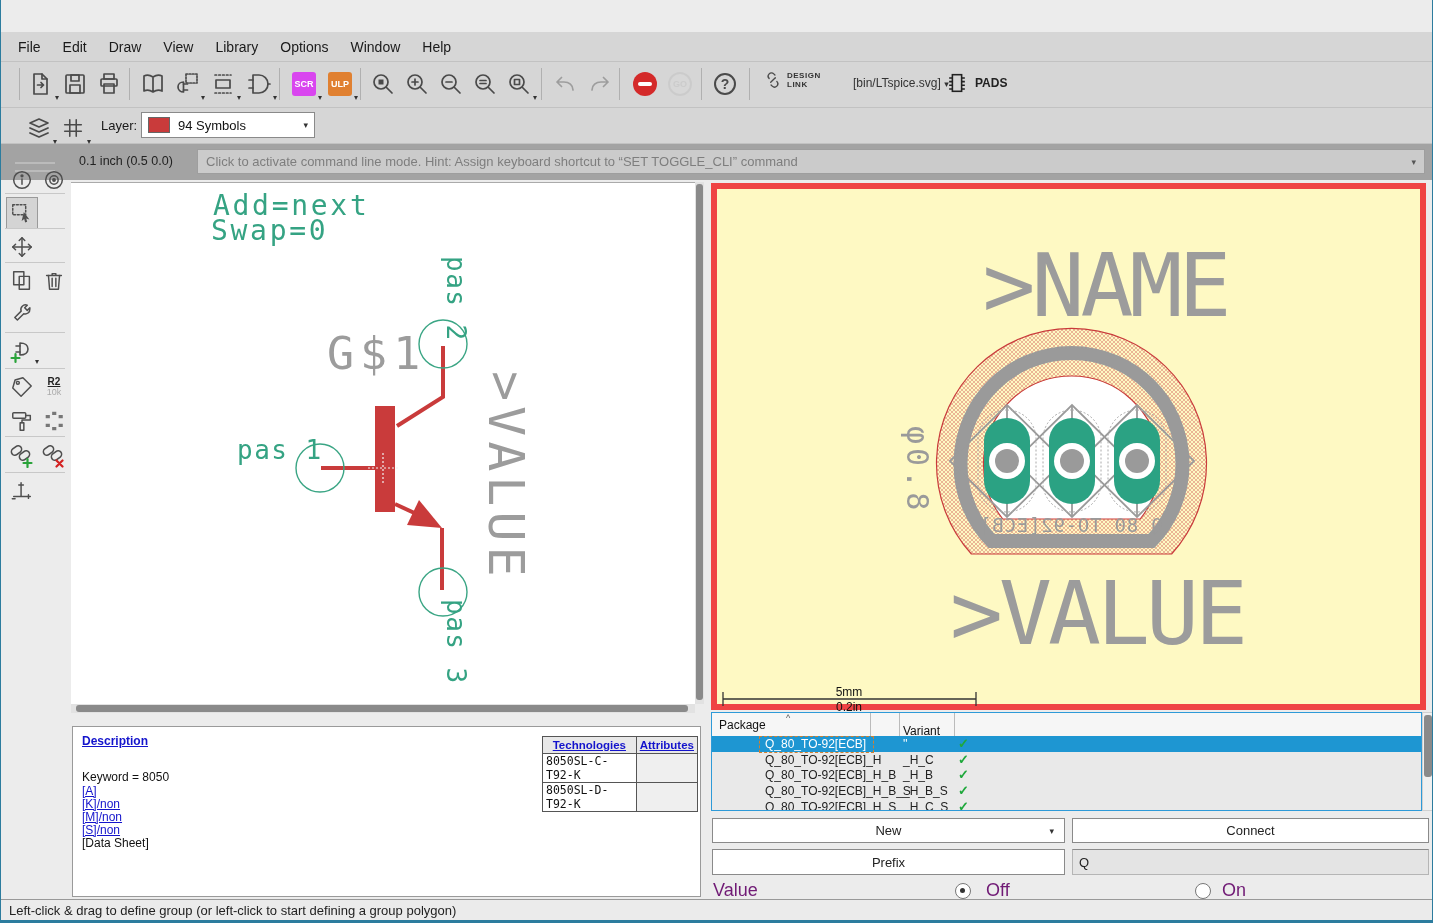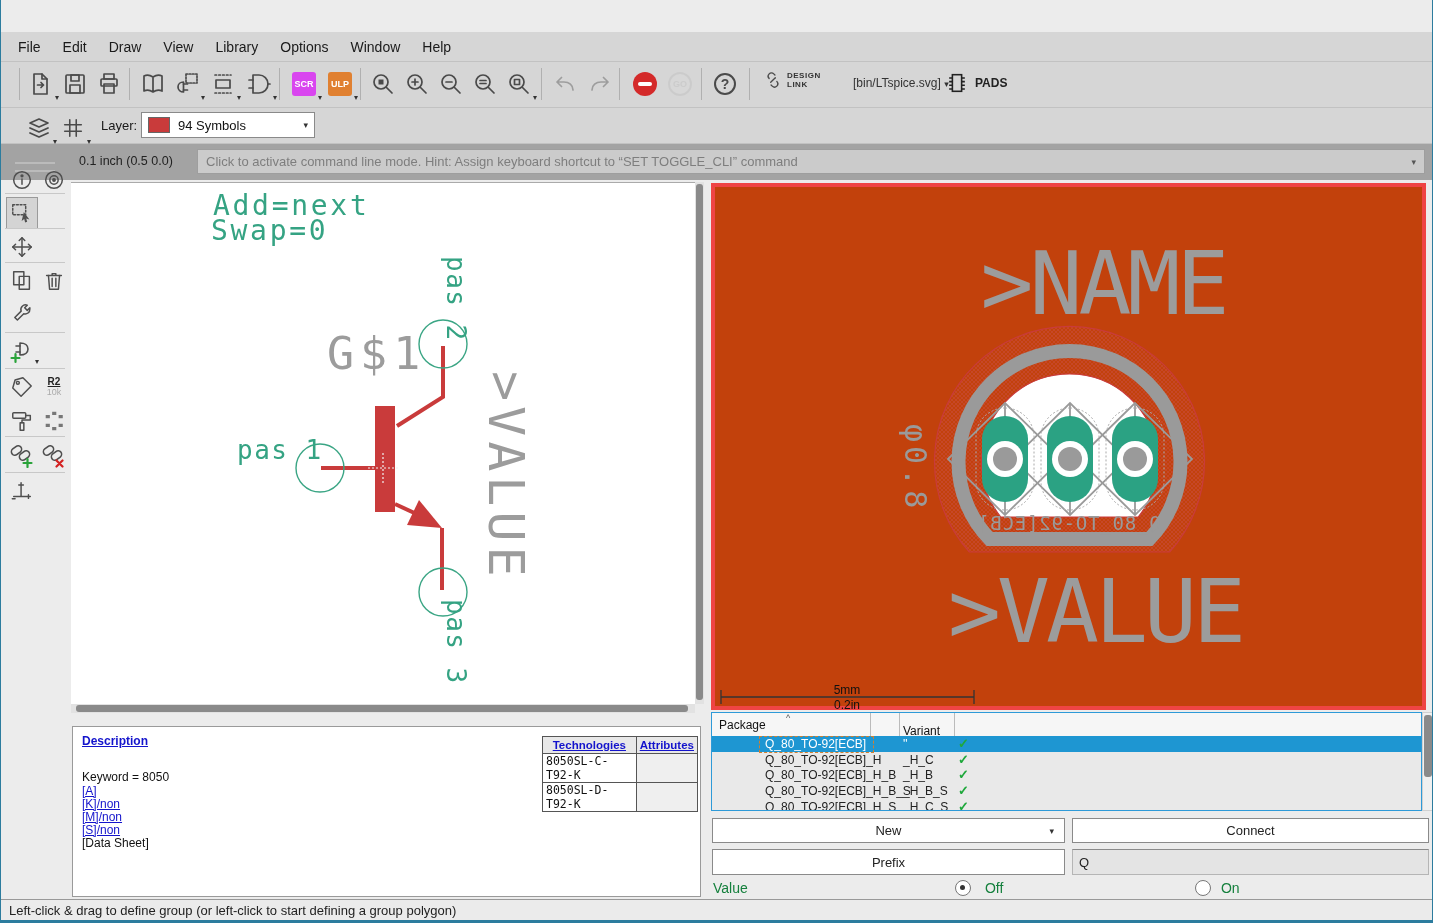--- a/index.html
+++ b/index.html
@@ -54,21 +54,21 @@
   .sdiv{position:absolute;left:4px;width:60px;height:1px;background:#c8c8c8;}
   .vbadge{font-size:10px;line-height:10px;text-align:center;font-family:"Liberation Sans",sans-serif;}
   .vbadge .t{font-weight:bold;color:#222;text-decoration:underline;}
   .vbadge .b{color:#aaa;font-size:9px;}
   
   .symcanvas{left:70px;top:182px;width:624px;height:522px;background:#fff;border-top:1px solid #aaa;}
   .vscroll{left:694px;top:182px;width:9px;height:522px;background:#e2e2e2;}
   .vscroll .thumb{position:absolute;left:1px;top:2px;width:7px;height:516px;background:#8a8a8a;border-radius:3px;}
   .hscroll{left:70px;top:704px;width:624px;height:9px;background:#e2e2e2;}
   .hscroll .thumb{position:absolute;left:5px;top:1px;width:612px;height:7px;background:#8a8a8a;border-radius:3px;}
-  .pkgpanel{left:710px;top:183px;width:715px;height:527px;background:#c2410c;border:4px solid #ef4444;box-sizing:border-box;}
+  .pkgpanel{left:710px;top:183px;width:715px;height:527px;background:#fef9c3;border:6px solid #ef4444;box-sizing:border-box;}
   
   .descpanel{left:71px;top:726px;width:629px;height:171px;background:#fff;border:1px solid #9a9a9a;box-sizing:border-box;font-size:12px;color:#111;}
   .descpanel a{color:#1414cc;text-decoration:underline;}
   .desc-title{position:absolute;left:9px;top:7px;font-weight:bold;}
   .desc-keyword{position:absolute;left:9px;top:43px;}
   .desc-link{position:absolute;left:9px;}
   .desc-ds{position:absolute;left:9px;top:104px;color:#111;}
   .techtbl{position:absolute;left:469px;top:9px;width:156px;border-collapse:collapse;font-size:11.5px;}
   .techtbl td,.techtbl th{border:1px solid #555;height:16px;padding:0 3px;}
   .techtbl th{background:#e8e8e8;color:#1414cc;text-decoration:underline;font-weight:bold;text-align:center;}
@@ -85,21 +85,21 @@
   .pt-row .v{position:absolute;left:191px;top:1px;}
   .pt-row .ck{position:absolute;left:246px;top:0px;color:#1fa83c;font-weight:bold;font-size:13px;}
   .pt-row.sel{background:#1e96d2;color:#fff;}
   .pt-row.sel .focusbox{position:absolute;left:47px;top:0;width:113px;height:15px;border:1px dashed #d08030;}
   .tblscroll{left:1421px;top:712px;width:12px;height:99px;background:#f0f0f0;border:1px solid #d0d0d0;box-sizing:border-box;}
   .tblscroll .thumb{position:absolute;left:1px;top:2px;width:8px;height:62px;background:#8a8a8a;border-radius:3px;}
   
   .ebtn{background:#fff;border:1px solid #8a8a8a;border-radius:0;font-size:13px;color:#222;display:flex;align-items:center;justify-content:center;box-sizing:border-box;}
   .ebtn .dd{position:absolute;right:10px;font-size:9px;color:#333;}
   .qfield{left:1071px;top:849px;width:357px;height:26px;background:#e4e4e4;border:1px solid #b5b5b5;border-top:1px solid #8a8a8a;box-sizing:border-box;font-size:13px;color:#222;display:flex;align-items:center;padding-left:6px;}
-  .valrow{left:704px;top:878px;width:729px;height:21px;font-size:14px;color:#15803d;text-decoration:underline;}
+  .valrow{left:704px;top:878px;width:729px;height:21px;font-size:18px;color:#701a75;text-decoration:underline;}
   .radio{display:inline-block;width:14px;height:14px;border:1px solid #777;border-radius:50%;background:#fff;vertical-align:-3px;position:relative;}
   .radio.on:after{content:"";position:absolute;left:3.5px;top:3.5px;width:5px;height:5px;border-radius:50%;background:#333;}
   
   .statusbar{left:0;top:899px;width:100%;height:21px;background:#ebebeb;border-top:1px solid #999;font-size:13px;color:#222;display:flex;align-items:center;padding-left:8px;box-sizing:border-box;}
   .tealfoot{left:0;top:920px;width:100%;height:3px;background:#2c7c9e;}
   .mono{font-family:"DejaVu Sans Mono",monospace;}
 </style>
 </head>
 <body>
 

